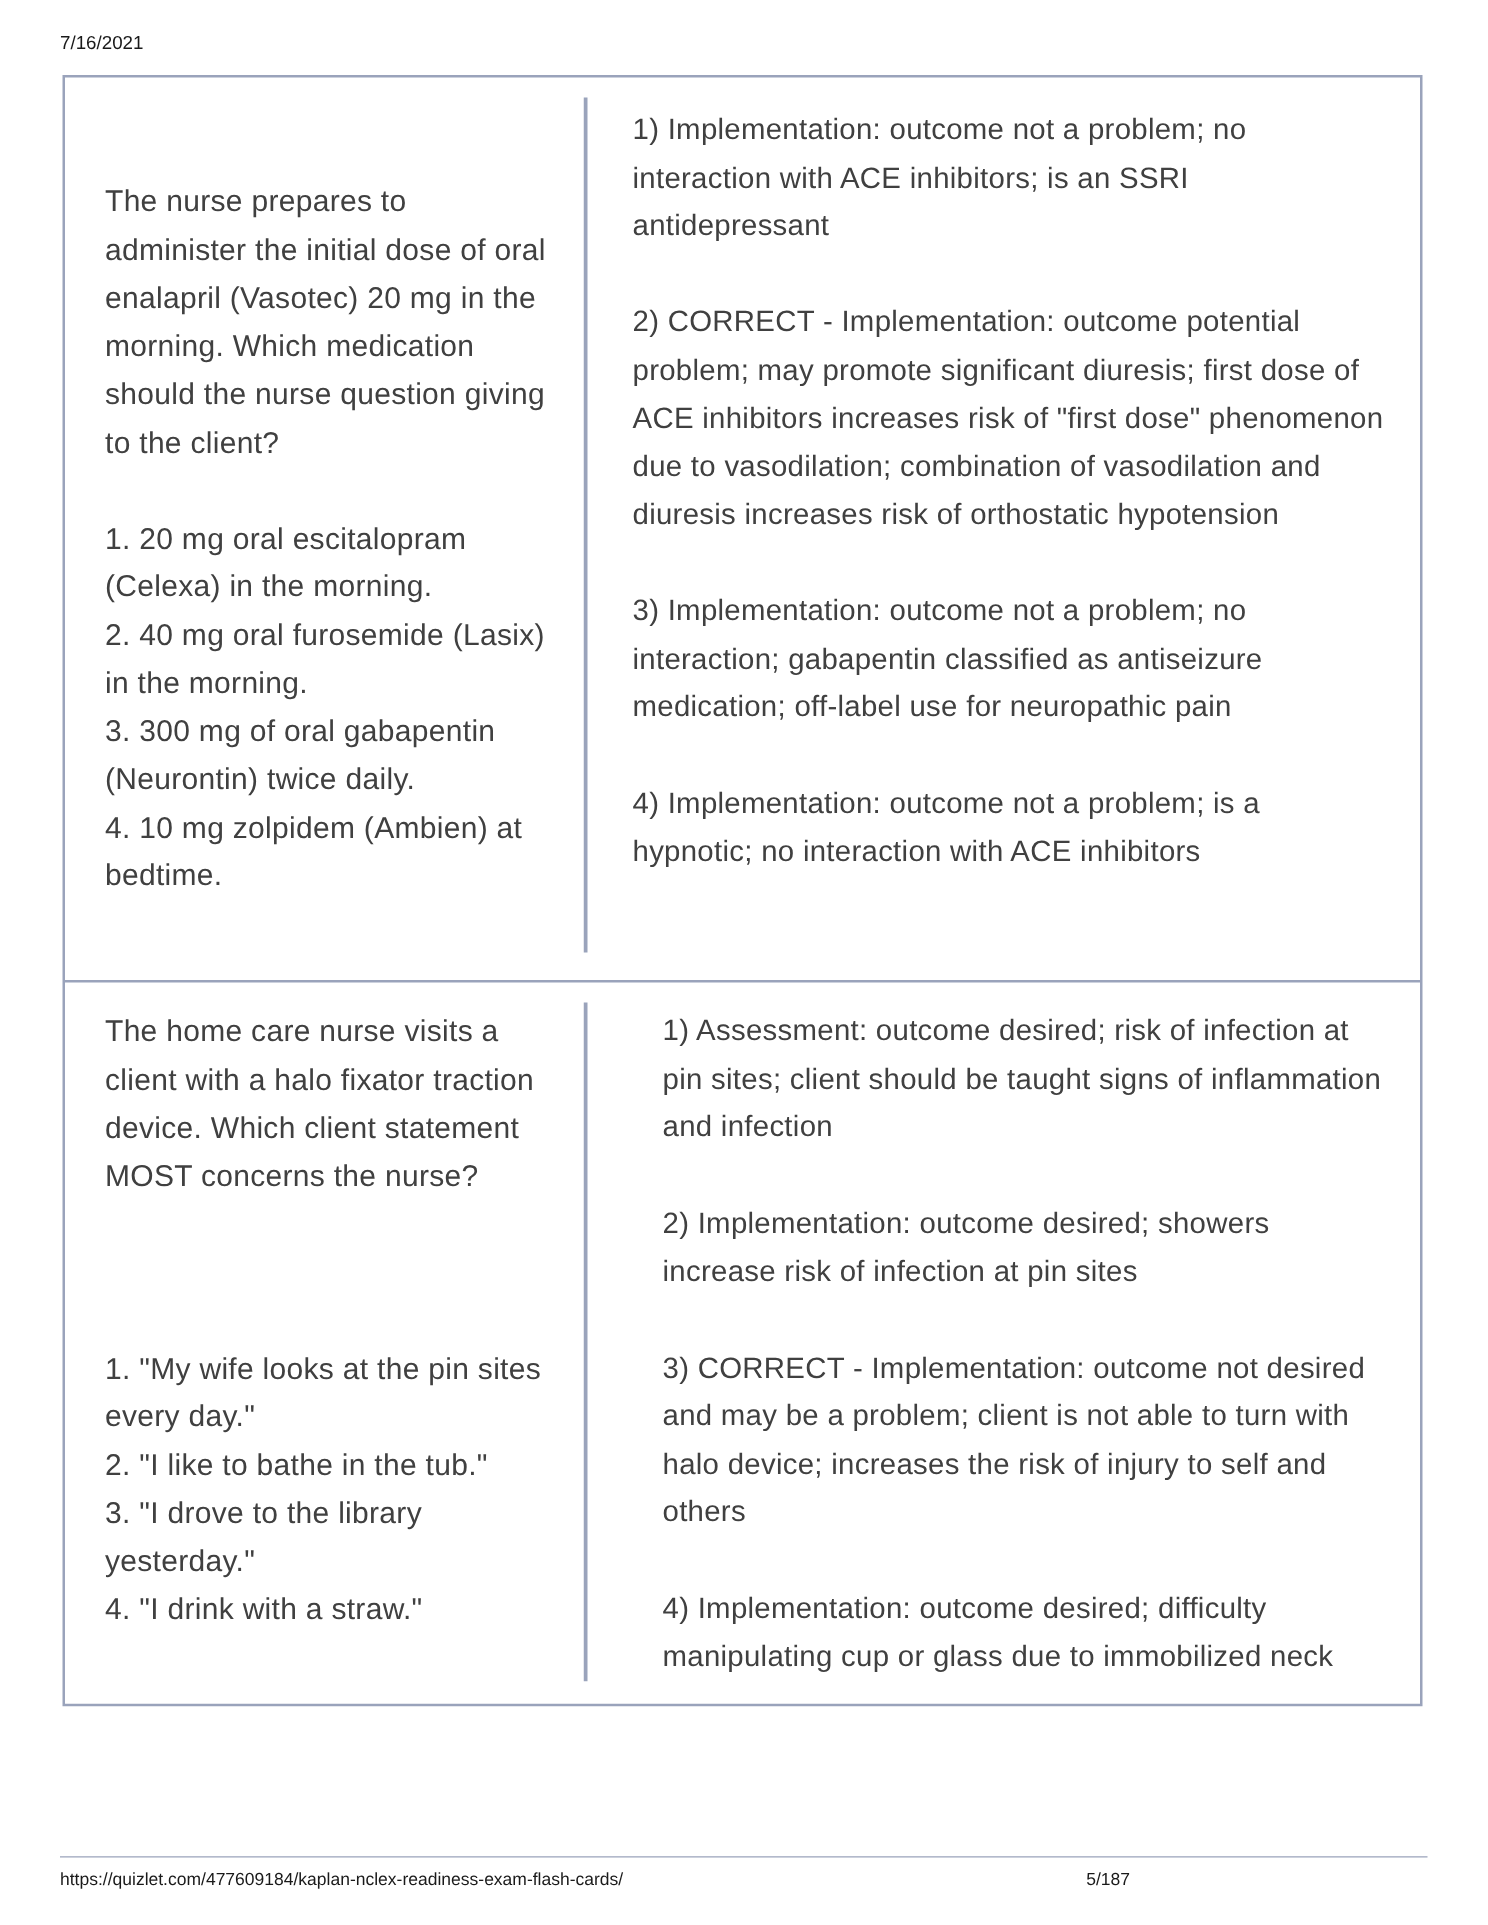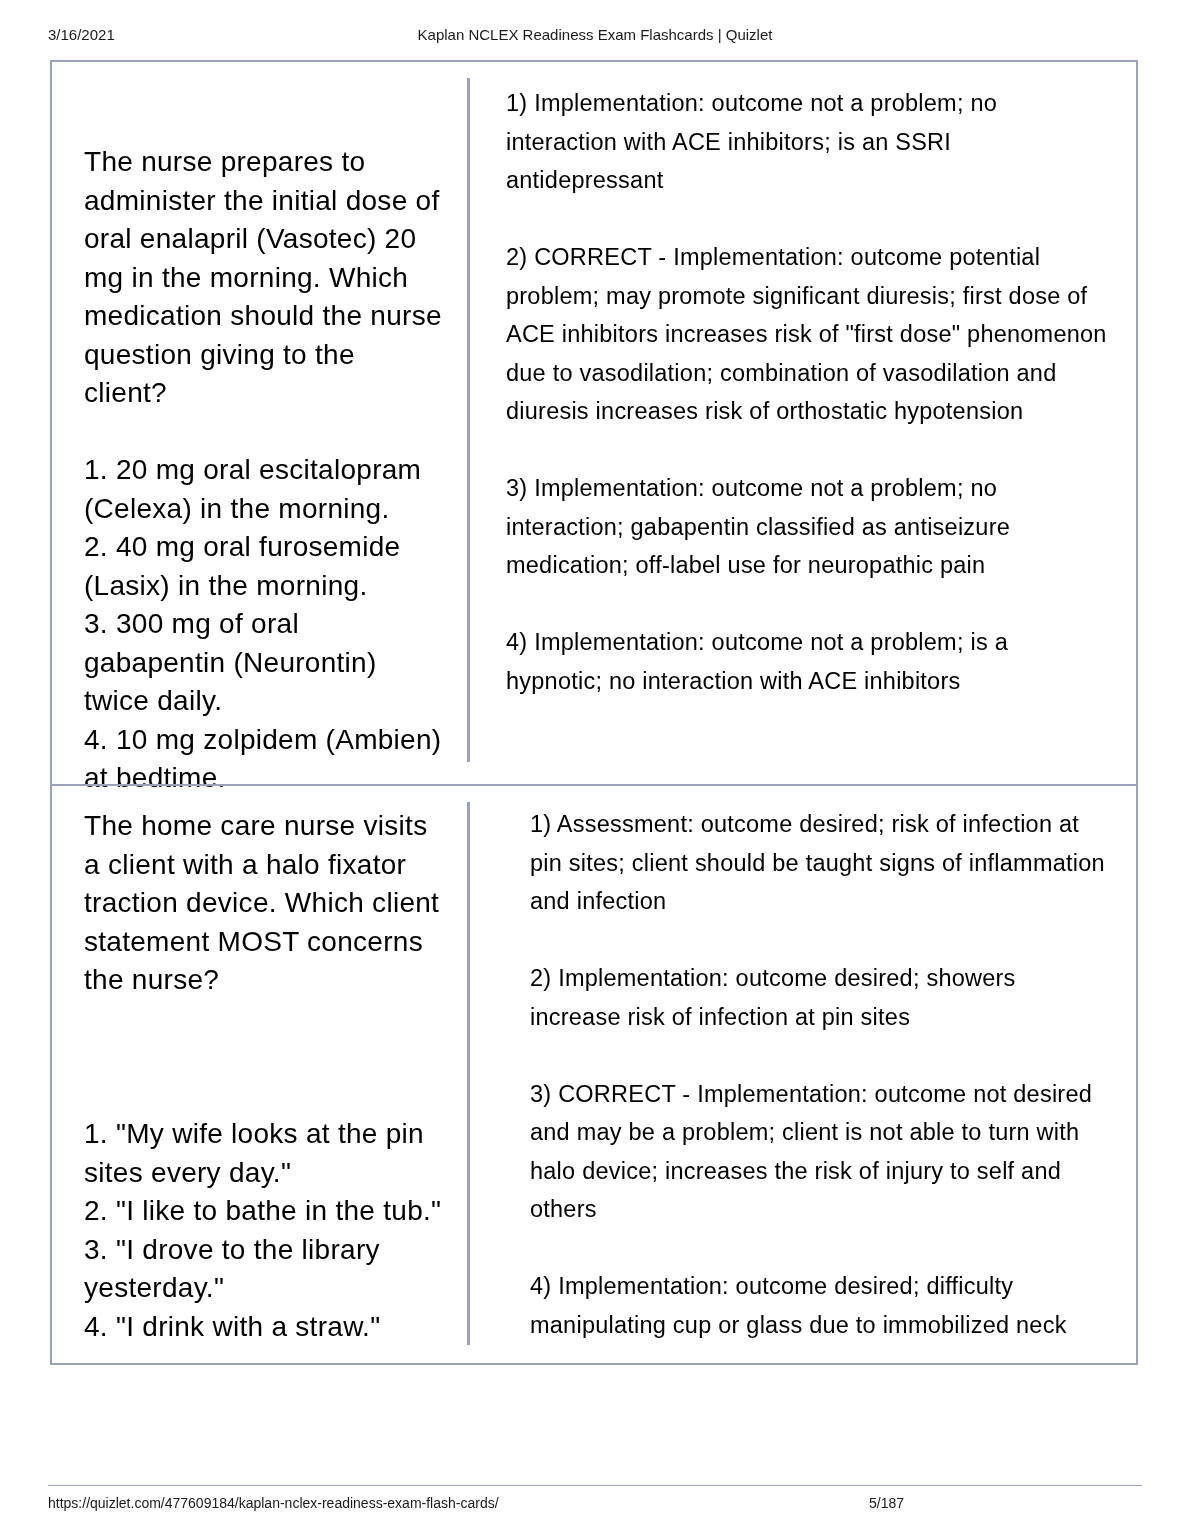--- a/index.html
+++ b/index.html
@@ -83,25 +83,25 @@
     background: #9aa3bb;
     left: 415px;
   }
   .row-1 .col-divider { top: 16px; bottom: 22px; }
   .row-2 .col-divider { top: 16px; bottom: 18px; }
 
   .card-text {
     font-size: 24.5px;
     line-height: 38.5px;
     letter-spacing: 0.01em;
-    color: #000000;
+    color: #404040;
     white-space: pre-wrap;
     word-wrap: break-word;
   }
-  .cell-term .card-text { font-size: 28px; }
+  .cell-term .card-text { font-size: 24px; }
   .cell-def  .card-text { font-size: 23.5px; line-height: 38.5px; }
 
   
   .row-1 .cell-term .card-text { padding-top: 81px; }
   .row-1 .cell-def  .card-text { padding-top: 22px; }
   .row-2 .cell-term .card-text { padding-top: 21px; }
   .row-2 .cell-def  .card-text { padding-top: 19px; }
 
   
   .footer-rule {
@@ -131,22 +131,21 @@
     position: absolute;
     right: 48px;
     top: 0;
     white-space: nowrap;
   }
 </style>
 </head>
 <body>
 
 <div class="print-header">
-  <span class="hdr-date">3/16/2021</span>
-  <span class="hdr-title">Kaplan NCLEX Readiness Exam Flashcards | Quizlet</span>
+  <span class="hdr-date">7/16/2021</span>
 </div>
 
 <div class="cards-table">
 
   <div class="card-row row-1">
     <div class="cell cell-term">
       <div class="card-text">The nurse prepares to administer the initial dose of oral enalapril (Vasotec) 20 mg in the morning. Which medication should the nurse question giving to the client?
 
 1. 20 mg oral escitalopram (Celexa) in the morning.
 2. 40 mg oral furosemide (Lasix) in the morning.

